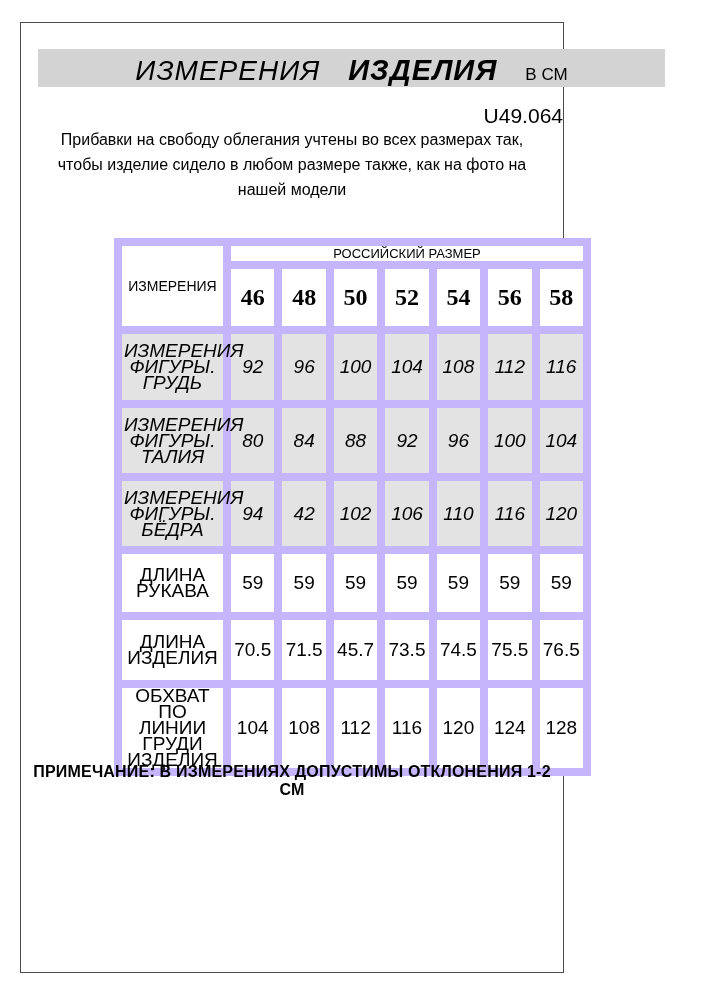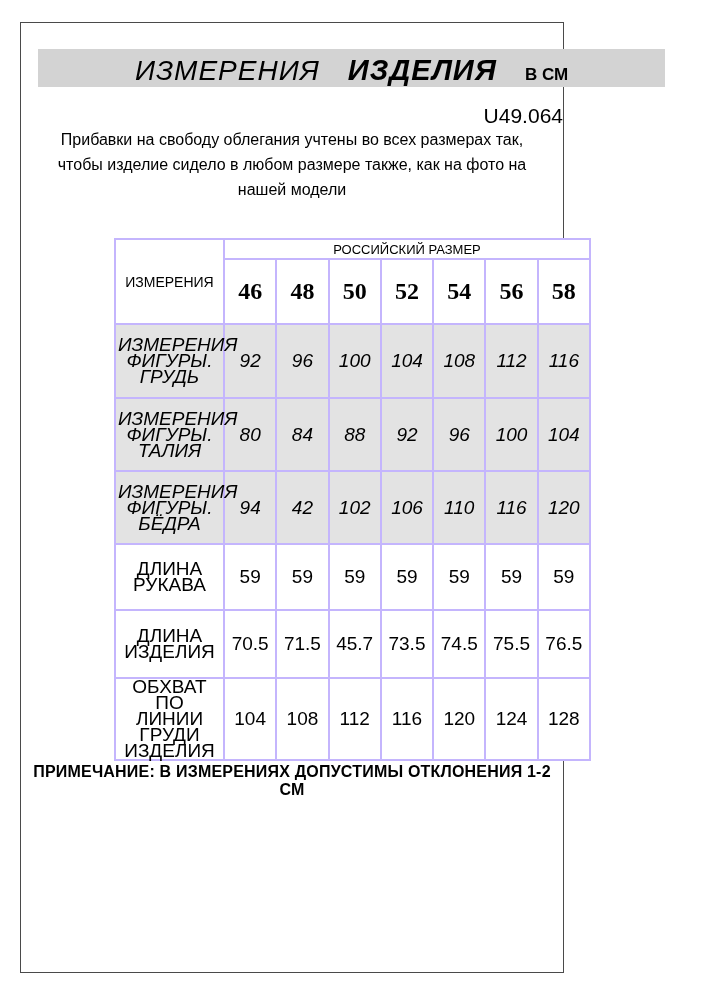--- a/index.html
+++ b/index.html
@@ -34,21 +34,21 @@
     letter-spacing: 1px;
   }
   .title-bold {
     font-size: 29px;
     font-style: italic;
     font-weight: bold;
     letter-spacing: 1px;
   }
   .title-unit {
     font-size: 17px;
-    font-weight: bold;
+    font-weight: normal;
   }
   .product-code {
     position: absolute;
     left: 0; right: 0;
     top: 81px;
     text-align: right;
     font-size: 21px;
   }
   .description {
     position: absolute;
@@ -60,21 +60,21 @@
     white-space: pre-line;
   }
   table.size-table {
     position: absolute;
     left: 93px; top: 215px;
     width: 477px;
     border-collapse: collapse;
     table-layout: fixed;
   }
   table.size-table td {
-    border: 2px solid #c4b5fd;
+    border: 8px solid #c4b5fd;
     text-align: center;
     vertical-align: middle;
     background: #fff;
   }
   col.c-label { width: 109px; }
   .group-header td { height: 20px; }
   td.group-cell { font-size: 13px; }
   td.corner-cell { font-size: 14px; }
   .sizes-row td { height: 65px; font-size: 24px; font-weight: bold; font-family: Liberation Serif, serif; }
   tr.data-row td { height: 70px; font-size: 19px; }

